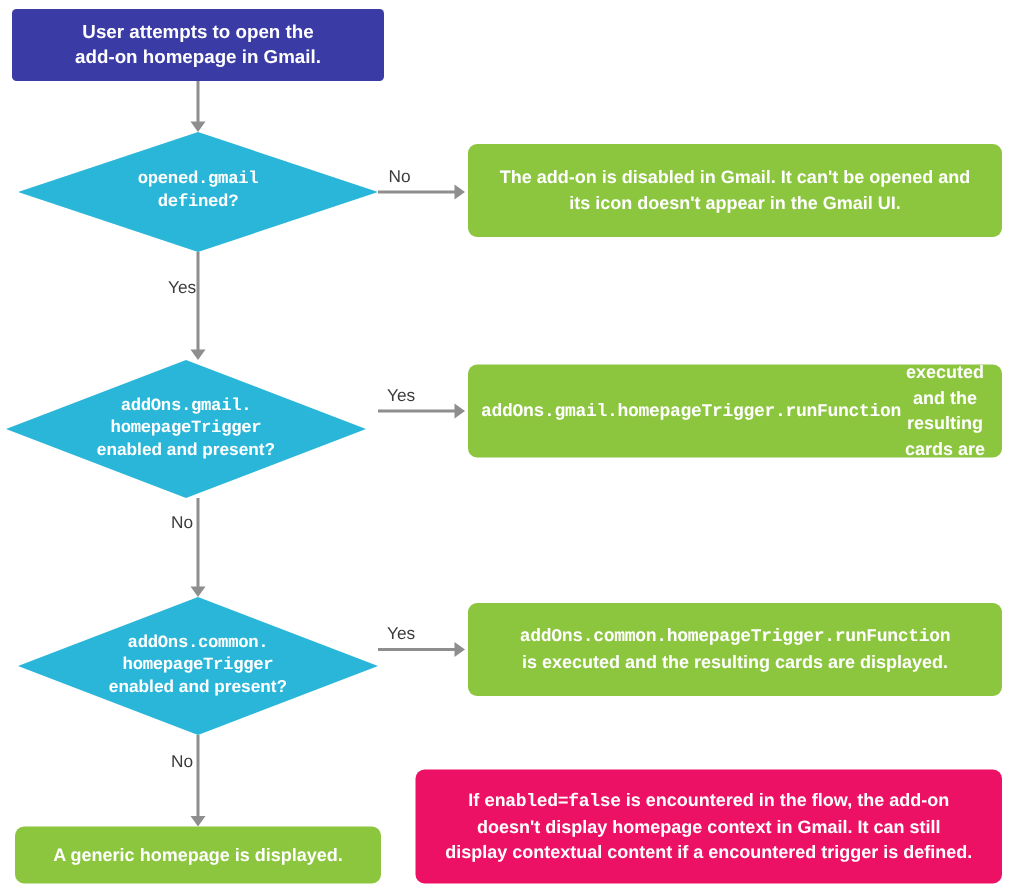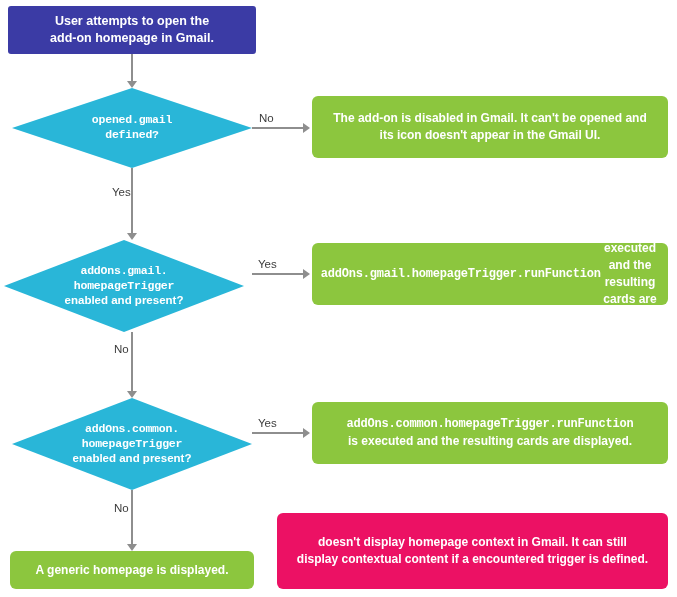--- a/index.html
+++ b/index.html
@@ -202,17 +202,20 @@
 
   <div class="connector v-line" style="left:131px; top:490px; height:55px;"></div>
   <div class="arrow-down" style="left:127px; top:544px;"></div>
   <div class="edge-label" style="left:114px; top:502px;">No</div>
 
   <div class="node result-box" style="left:10px; top:551px; width:244px; height:38px;">
     <span>A generic homepage is displayed.</span>
   </div>
 
   <div class="node note-box" style="left:277px; top:513px; width:391px; height:76px; flex-direction:column;">
+    <div>
+      <span>If </span><span class="mono">enabled=false</span><span> is encountered in the flow, the add-on</span>
+    </div>
     <div>doesn't display homepage context in Gmail. It can still</div>
     <div>display contextual content if a encountered trigger is defined.</div>
   </div>
 
 </div>
 
 </body></html>

